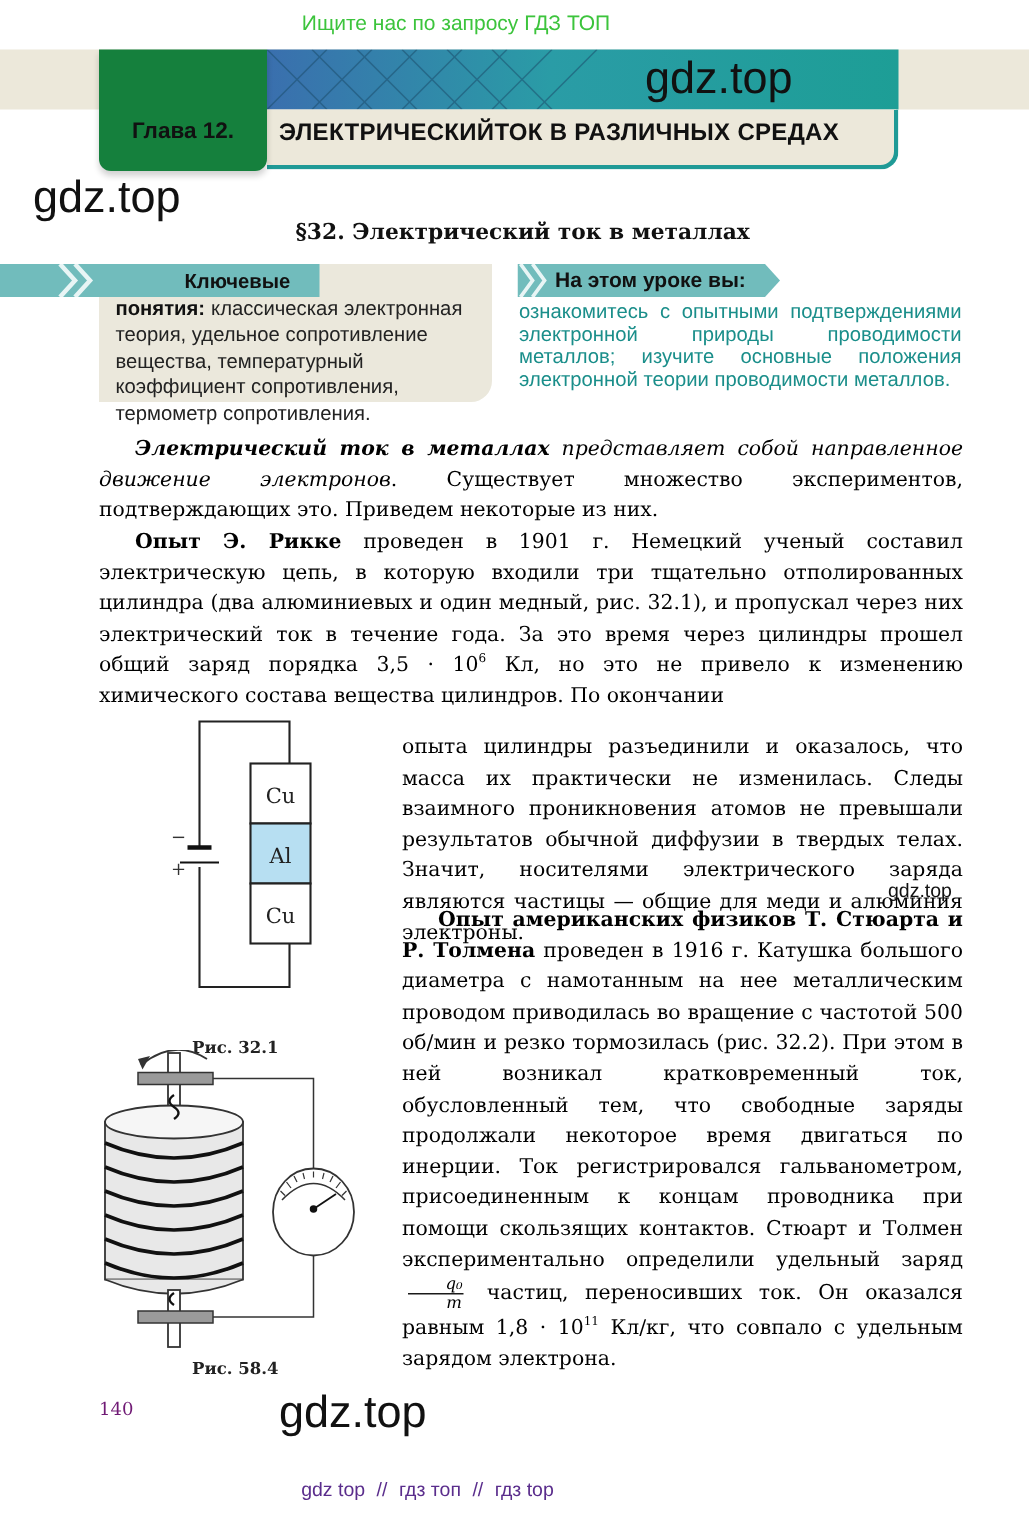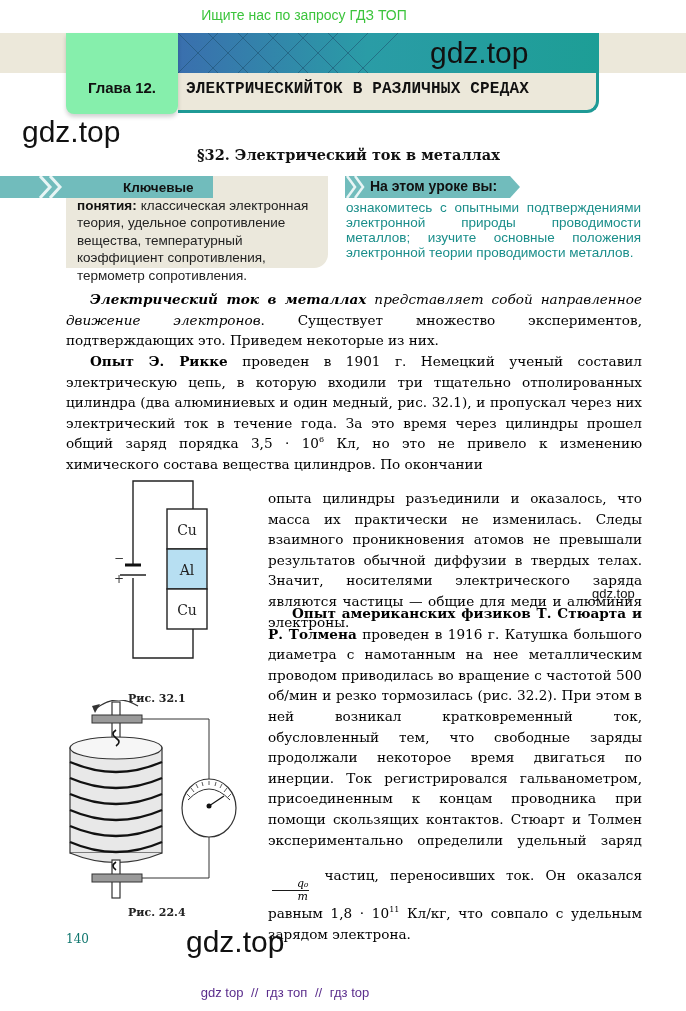--- a/index.html
+++ b/index.html
@@ -10,21 +10,21 @@
       position: absolute; left: 0; top: 7px; width: 608px; text-align: center;
       font-family: "Liberation Sans", sans-serif; font-size: 14px; color: #3cc43c;
     }
 
     
     .header-strip {
       position: absolute; left: 0; top: 33px; width: 686px; height: 40px; background: #ece8da;
     }
     .chapter-tab {
       position: absolute; left: 66px; top: 33px; width: 112px; height: 81px;
-      background: #86efac; border-radius: 0 0 8px 8px;
+      background: #15803d; border-radius: 0 0 8px 8px;
       box-shadow: 0 3px 4px rgba(0,0,0,0.18);
     }
     .chapter-tab-label {
       position: absolute; left: 0; bottom: 18px; width: 100%; text-align: center;
       font-family: "Liberation Sans", sans-serif; font-weight: bold; font-size: 15px; color: #111;
     }
     .banner-pattern {
       position: absolute; left: 178px; top: 33px; width: 421px; height: 40px;
       background: linear-gradient(90deg, #3a6fae 0%, #2a9ca6 45%, #1d9e96 100%);
       overflow: hidden;
@@ -34,21 +34,21 @@
       position: absolute; left: 430px; top: 36px;
       font-family: "Liberation Sans", sans-serif; font-size: 30px; color: #111;
     }
     .chapter-title-bar {
       position: absolute; left: 178px; top: 73px; width: 421px; height: 40px;
       background: #ece8da; border-right: 3px solid #1f9a96; border-bottom: 3px solid #1f9a96;
       border-radius: 0 0 12px 0;
     }
     .chapter-title-text {
       position: absolute; left: 8px; top: 7px;
-      font-family: Liberation Mono, monospace; font-weight: bold; font-size: 16px; color: #111;
+      font-family: Liberation Sans, sans-serif; font-weight: bold; font-size: 16px; color: #111;
       letter-spacing: 0.2px; white-space: nowrap;
     }
 
     .wm-left {
       position: absolute; left: 22px; top: 115px;
       font-family: "Liberation Sans", sans-serif; font-size: 30px; color: #111;
     }
 
     .section-title {
       position: absolute; left: 197px; top: 146px;
@@ -98,36 +98,36 @@
 
     .intro { left: 66px; top: 289px; width: 576px; }
     .rikke { left: 66px; top: 351px; width: 576px; }
     .rikke-cont { left: 268px; top: 488px; width: 374px; }
     .stewart { left: 268px; top: 603px; width: 374px; }
 
     .frac {
       display: inline-block; vertical-align: middle; text-align: center; font-style: italic;
       font-size: 11px; line-height: 12px; margin: 0 4px;
     }
-    .frac .num { display: block; border-bottom: 1px solid #1a1a1a; padding: 0 1px; margin-top: 28px; }
+    .frac .num { display: block; border-bottom: 1px solid #1a1a1a; padding: 0 1px; }
     .frac .den { display: block; }
 
     .wm-mid {
       position: absolute; left: 592px; top: 586px;
       font-family: "Liberation Sans", sans-serif; font-size: 13px; color: #111;
     }
 
     .fig { position: absolute; }
     .fig-caption {
       position: absolute; font-family: "DejaVu Serif", serif; font-weight: bold; font-size: 11px; color: #222;
     }
 
     .page-number {
       position: absolute; left: 66px; top: 932px;
-      font-family: "DejaVu Serif", serif; font-size: 12px; color: #0f766e;
+      font-family: "DejaVu Serif", serif; font-size: 12px; color: #701a75;
     }
     .wm-bottom {
       position: absolute; left: 186px; top: 925px;
       font-family: "Liberation Sans", sans-serif; font-size: 30px; color: #111;
     }
     .footer-links {
       position: absolute; left: 0; top: 985px; width: 570px; text-align: center;
       font-family: "Liberation Sans", sans-serif; font-size: 13px; color: #5a2d8c;
     }
     .footer-links span { margin: 0 2px; }
@@ -262,21 +262,21 @@
       <line x1="145" y1="85" x2="145" y2="81"></line>
         <line x1="151" y1="86" x2="152" y2="82"></line>
       <line x1="156" y1="88" x2="158" y2="84"></line>
         <line x1="160" y1="92" x2="163" y2="88"></line>
       <line x1="164" y1="97" x2="167" y2="94"></line>
     </g>
     <line x1="145" y1="106" x2="160" y2="96" stroke="#111" stroke-width="1.2"></line>
     <circle cx="145" cy="106" r="2.5" fill="#111"></circle>
   </g>
 </svg>
-<div class="fig-caption" style="left:128px; top:906px;">Рис. 22.4</div>
+<div class="fig-caption" style="left:128px; top:906px;">Рис. 58.4</div>
 
 <div class="page-number">140</div>
 <div class="wm-bottom">gdz.top</div>
 
 <div class="footer-links">
   <span>gdz top</span>
   <span>//</span>
   <span>гдз топ</span>
   <span>//</span>
   <span>гдз top</span>

